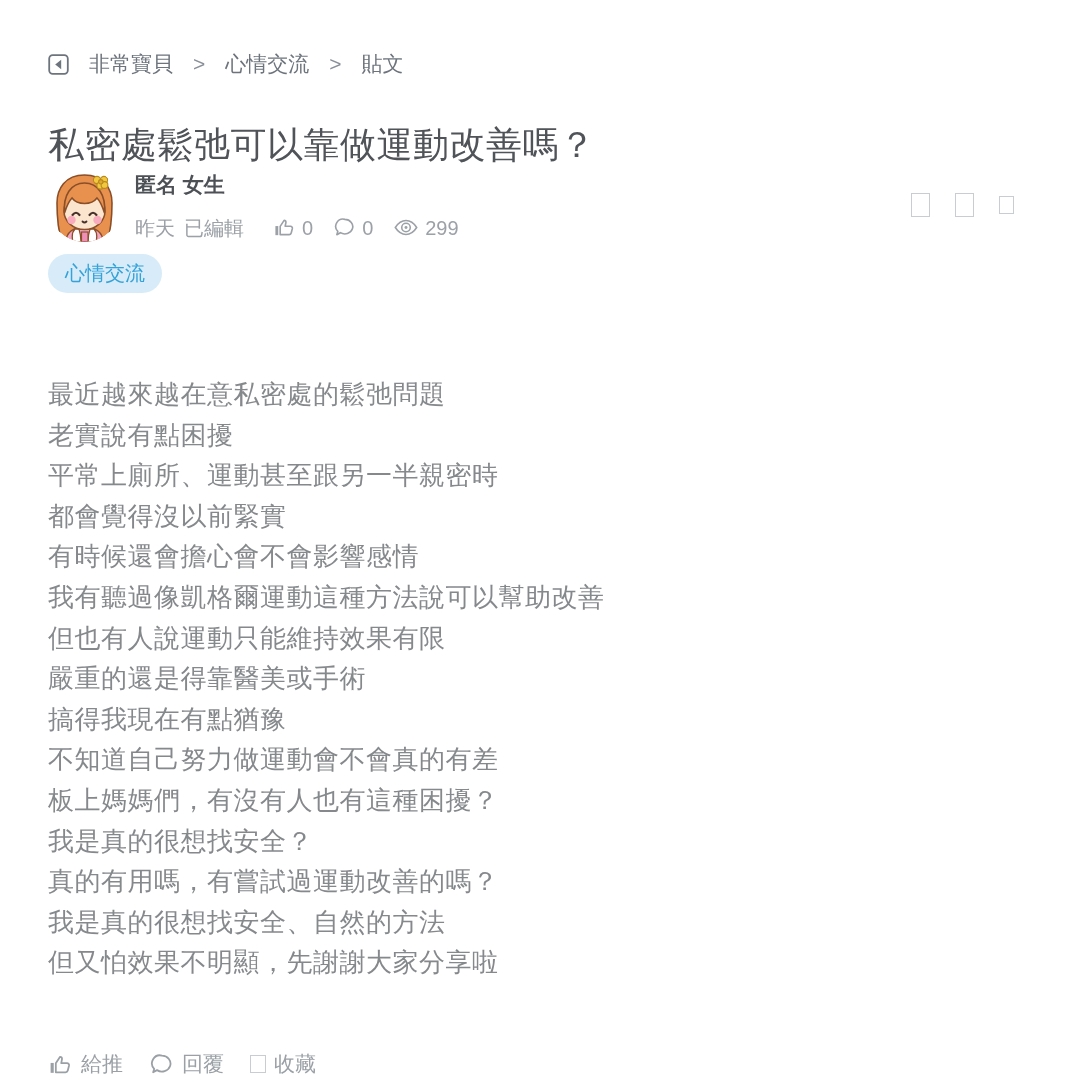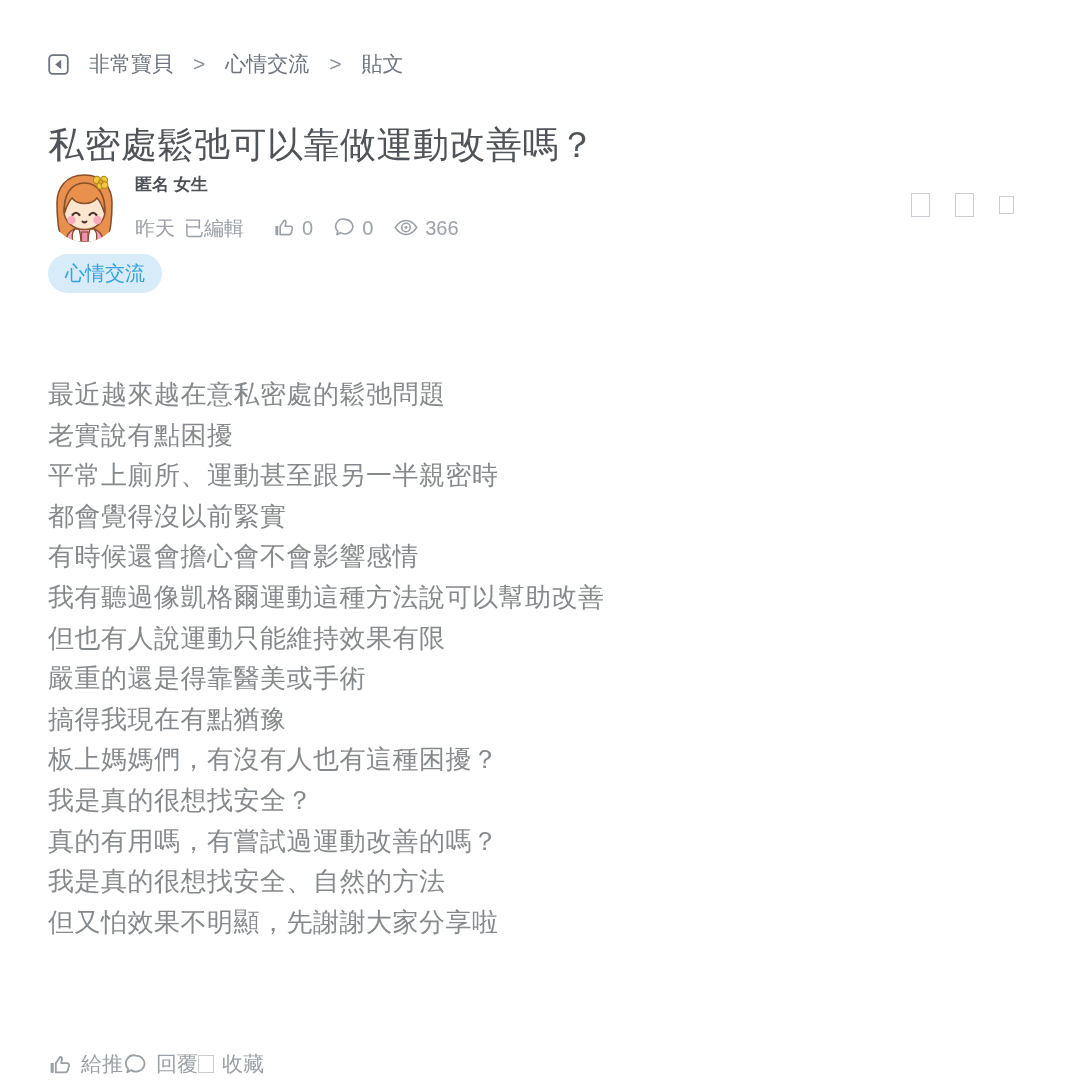--- a/index.html
+++ b/index.html
@@ -14,36 +14,36 @@
   .crumb{cursor:pointer;}
   
   .title{position:absolute;left:48px;top:97px;font-size:36px;line-height:48px;font-weight:500;
     color:#505459;letter-spacing:.5px;}
   
   .author-row{position:absolute;left:48px;top:168px;width:984px;height:74px;display:flex;
     align-items:center;justify-content:space-between;}
   .author-left{display:flex;align-items:flex-start;}
   .avatar{width:73px;height:73px;border-radius:50%;overflow:hidden;flex:0 0 auto;background:#fff;}
   .author-info{margin-left:14px;padding-top:2px;}
-  .author-name{font-size:17px;font-weight:700;color:#4d5156;line-height:28px;}
+  .author-name{font-size:21px;font-weight:700;color:#4d5156;line-height:28px;}
   .meta-row{margin-top:16px;display:flex;align-items:center;font-size:20px;color:#9ca1a7;line-height:26px;}
   .meta-row .meta-word{margin-right:9px;}
   .stat{display:flex;align-items:center;gap:6px;margin-left:20px;}
   .stat svg{display:block;}
   .hdr-actions{display:flex;align-items:center;gap:25px;margin-right:18px;}
   .ph-box{display:inline-block;width:17px;height:22px;border:1.5px solid #c9ccd0;background:#fff;cursor:pointer;}
   .ph-box.small{width:13px;height:16px;}
   
   .tag{position:absolute;left:48px;top:254px;height:39px;line-height:39px;padding:0 17px;
     background:#d7ecf8;color:#35a2d9;font-size:20px;border-radius:20px;cursor:pointer;}
   
   .body-text{position:absolute;left:48px;top:374px;width:1000px;font-size:26px;line-height:40.6px;
     color:#86898c;letter-spacing:.5px;}
   
-  .actions{position:absolute;left:48px;top:1050px;display:flex;align-items:center;
+  .actions{position:absolute;left:48px;top:1050px;display:flex;align-items:center;gap:26px;
     color:#9aa0a5;font-size:21px;}
   .action{display:flex;align-items:center;gap:8px;cursor:pointer;}
   .action svg{display:block;}
   .bookmark-box{display:inline-block;width:14px;height:16px;border:1.5px solid #c9ccd0;background:#fff;}
 </style>
 </head>
 <body>
 
 <div class="page">
 
@@ -129,21 +129,21 @@
             <span>0</span>
           </span>
           <span class="stat">
             <span>
               <svg width="26" height="23" viewBox="0 0 28 24">
                 <path d="M2.5 12 C6 6.5 10 4.5 14 4.5 C18 4.5 22 6.5 25.5 12 C22 17.5 18 19.5 14 19.5 C10 19.5 6 17.5 2.5 12 Z" fill="none" stroke="#9ca1a7" stroke-width="1.7"></path>
                 <circle cx="14" cy="12" r="4.6" fill="none" stroke="#9ca1a7" stroke-width="1.7"></circle>
                 <circle cx="14" cy="12" r="1.6" fill="#9ca1a7"></circle>
               </svg>
             </span>
-            <span>366</span>
+            <span>299</span>
           </span>
         </div>
       </div>
     </div>
     <div class="hdr-actions">
       <span class="ph-box"></span>
       <span class="ph-box"></span>
       <span class="ph-box small"></span>
     </div>
   </div>
@@ -153,20 +153,21 @@
   <div class="body-text">
     <div>最近越來越在意私密處的鬆弛問題</div>
     <div>老實說有點困擾</div>
     <div>平常上廁所、運動甚至跟另一半親密時</div>
     <div>都會覺得沒以前緊實</div>
     <div>有時候還會擔心會不會影響感情</div>
     <div>我有聽過像凱格爾運動這種方法說可以幫助改善</div>
     <div>但也有人說運動只能維持效果有限</div>
     <div>嚴重的還是得靠醫美或手術</div>
     <div>搞得我現在有點猶豫</div>
+    <div>不知道自己努力做運動會不會真的有差</div>
     <div>板上媽媽們，有沒有人也有這種困擾？</div>
     <div>我是真的很想找安全？</div>
     <div>真的有用嗎，有嘗試過運動改善的嗎？</div>
     <div>我是真的很想找安全、自然的方法</div>
     <div>但又怕效果不明顯，先謝謝大家分享啦</div>
   </div>
 
   <div class="actions">
     <span class="action">
       <span>

